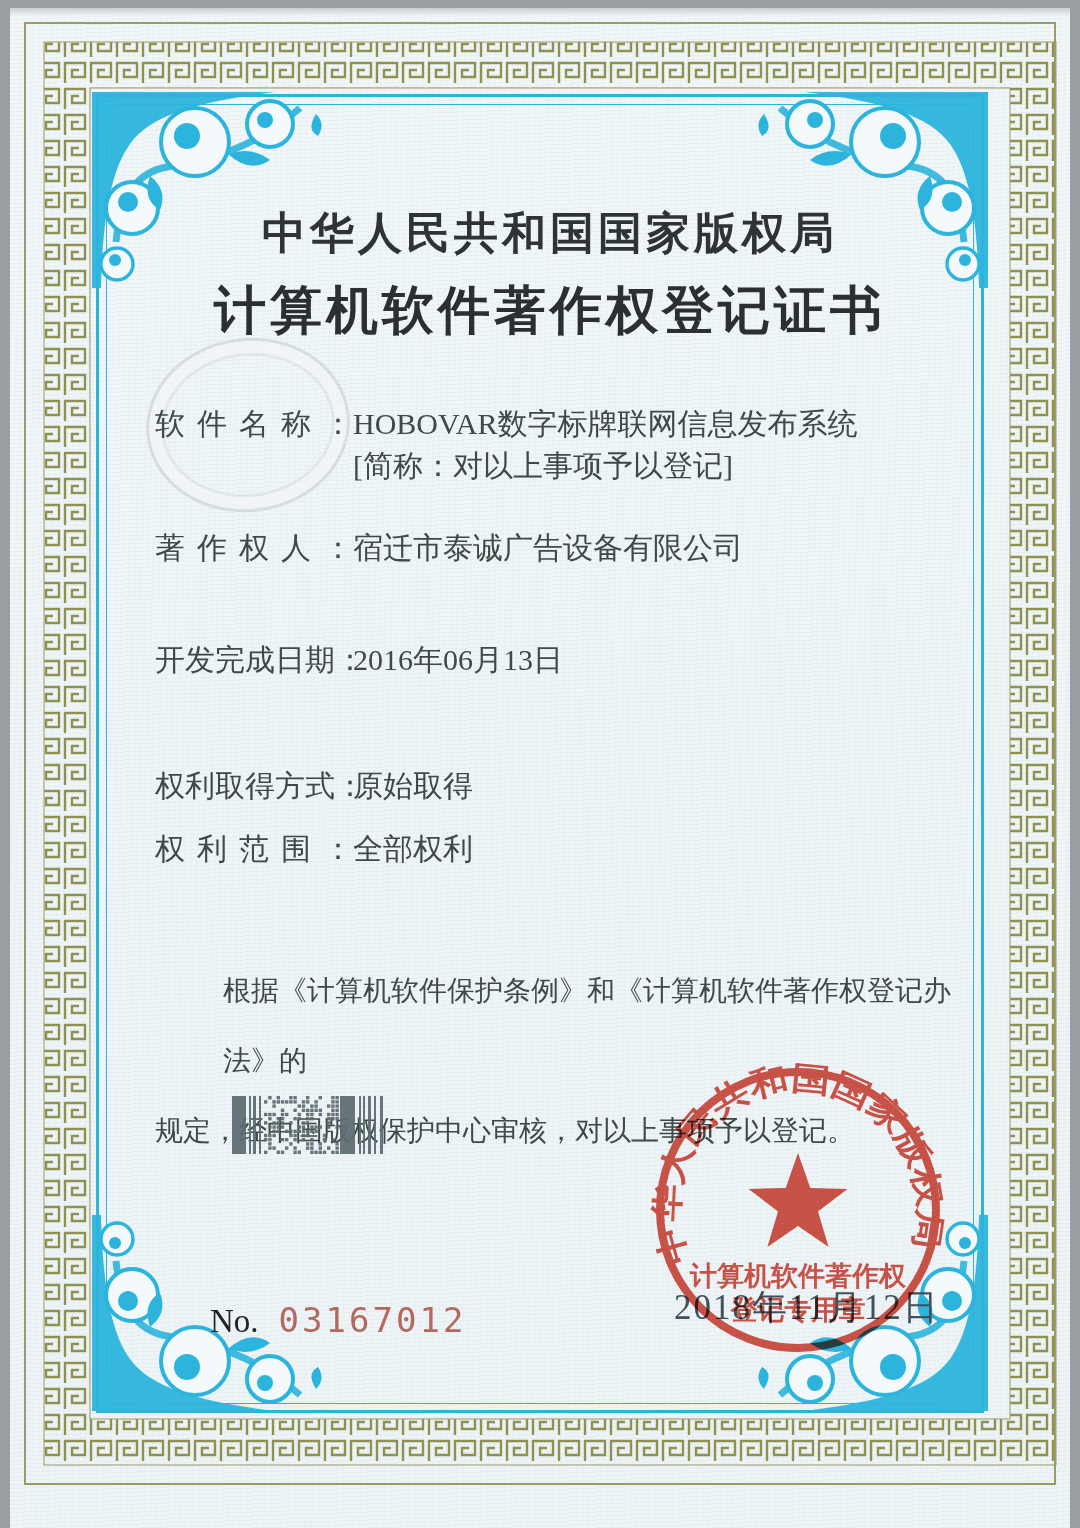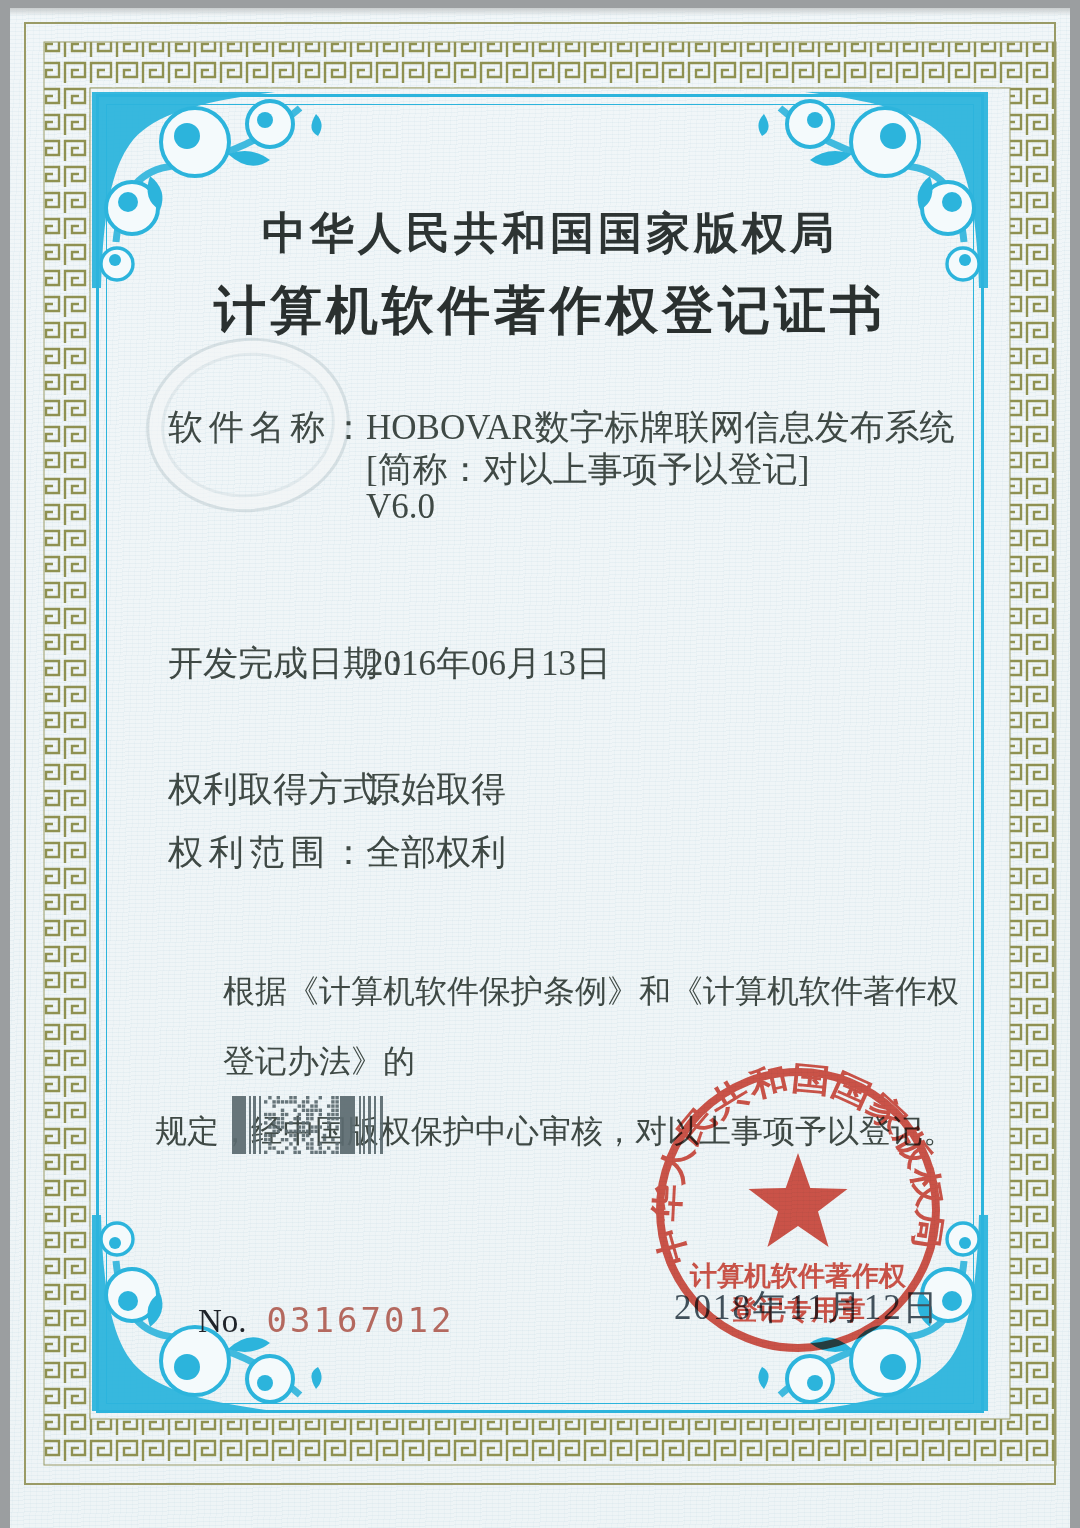--- a/index.html
+++ b/index.html
@@ -35,41 +35,41 @@
   .corner.br{right:80px;top:1205px;transform:scale(-1,-1);}
 
   
   .authority{position:absolute;left:0;top:196px;width:1080px;text-align:center;
     font-size:44px;font-weight:bold;letter-spacing:4px;color:#2d3433;}
   .cert-title{position:absolute;left:0;top:268px;width:1080px;text-align:center;
     font-size:52px;font-weight:bold;letter-spacing:4px;color:#2a302f;}
   .certno{position:absolute;left:678px;top:350px;font-size:21px;color:#49514d;letter-spacing:1px;}
   .certno .v{margin-left:22px;}
 
-  .row{position:absolute;left:158px;font-size:35px;white-space:nowrap;color:#3f4945;}
+  .row{position:absolute;left:145px;font-size:30px;white-space:nowrap;color:#3f4945;}
   .row .lbl{display:inline-block;width:198px;text-align:justify;text-align-last:justify;
     text-justify:inter-character;vertical-align:top;}
   .row .val{margin-left:0;}
   .row.noLabel .lbl{width:198px;}
 
   .statement{position:absolute;left:145px;top:948px;width:812px;
-    font-size:32px;line-height:70px;color:#3f4945;}
+    font-size:28px;line-height:70px;color:#3f4945;}
   .statement .st1{margin-left:68px;}
 
   
   .barcode{position:absolute;left:222px;top:1088px;width:158px;height:58px;}
   .barcode svg rect{fill:#5c6b70;}
   .barcode svg{opacity:.92;}
 
   
   .issue-date{position:absolute;left:664px;top:1276px;font-size:35px;
     letter-spacing:2px;color:#41505a;z-index:1;}
   .seal{position:absolute;left:638px;top:1052px;width:300px;height:300px;z-index:2;
     mix-blend-mode:multiply;opacity:.92;}
-  .serial{position:absolute;left:188px;top:1292px;font-size:33px;color:#20242a;z-index:1;}
+  .serial{position:absolute;left:200px;top:1292px;font-size:33px;color:#20242a;z-index:1;}
   .serial .num{font-family:"DejaVu Sans Mono","Liberation Mono",monospace;
     font-size:34px;color:#b4695f;letter-spacing:3px;margin-left:20px;font-weight:400;}
 
   
   .emboss{position:absolute;left:136px;top:330px;width:198px;height:168px;
     border-radius:50%;border:3px solid rgba(165,182,190,.35);
     box-shadow:inset 0 0 0 12px rgba(255,255,255,.55), inset 0 0 0 15px rgba(165,182,190,.18);
     transform:rotate(-7deg);}
 </style>
 </head>
@@ -132,22 +132,22 @@
   <div class="cert-title">计算机软件著作权登记证书</div>
 
   <div class="emboss"></div>
 
   <div class="row" style="top:396px">
     <span class="lbl">软件名称：</span><span class="val">HOBOVAR数字标牌联网信息发布系统</span>
   </div>
   <div class="row noLabel" style="top:438px">
     <span class="lbl"></span><span class="val">[简称：对以上事项予以登记]</span>
   </div>
-  <div class="row noLabel" style="top:479px">
-    <span class="lbl"></span><span class="val">V6.0</span>
+  <div class="row" style="top:520px">
+    <span class="lbl">著作权人：</span><span class="val">宿迁市泰诚广告设备有限公司</span>
   </div>
   <div class="row" style="top:632px">
     <span class="lbl">开发完成日期：</span><span class="val">2016年06月13日</span>
   </div>
   <div class="row" style="top:821px">
     <span class="lbl">权利范围：</span><span class="val">全部权利</span>
   </div>
   <div class="row" style="top:758px">
     <span class="lbl">权利取得方式：</span><span class="val">原始取得</span>
   </div>

